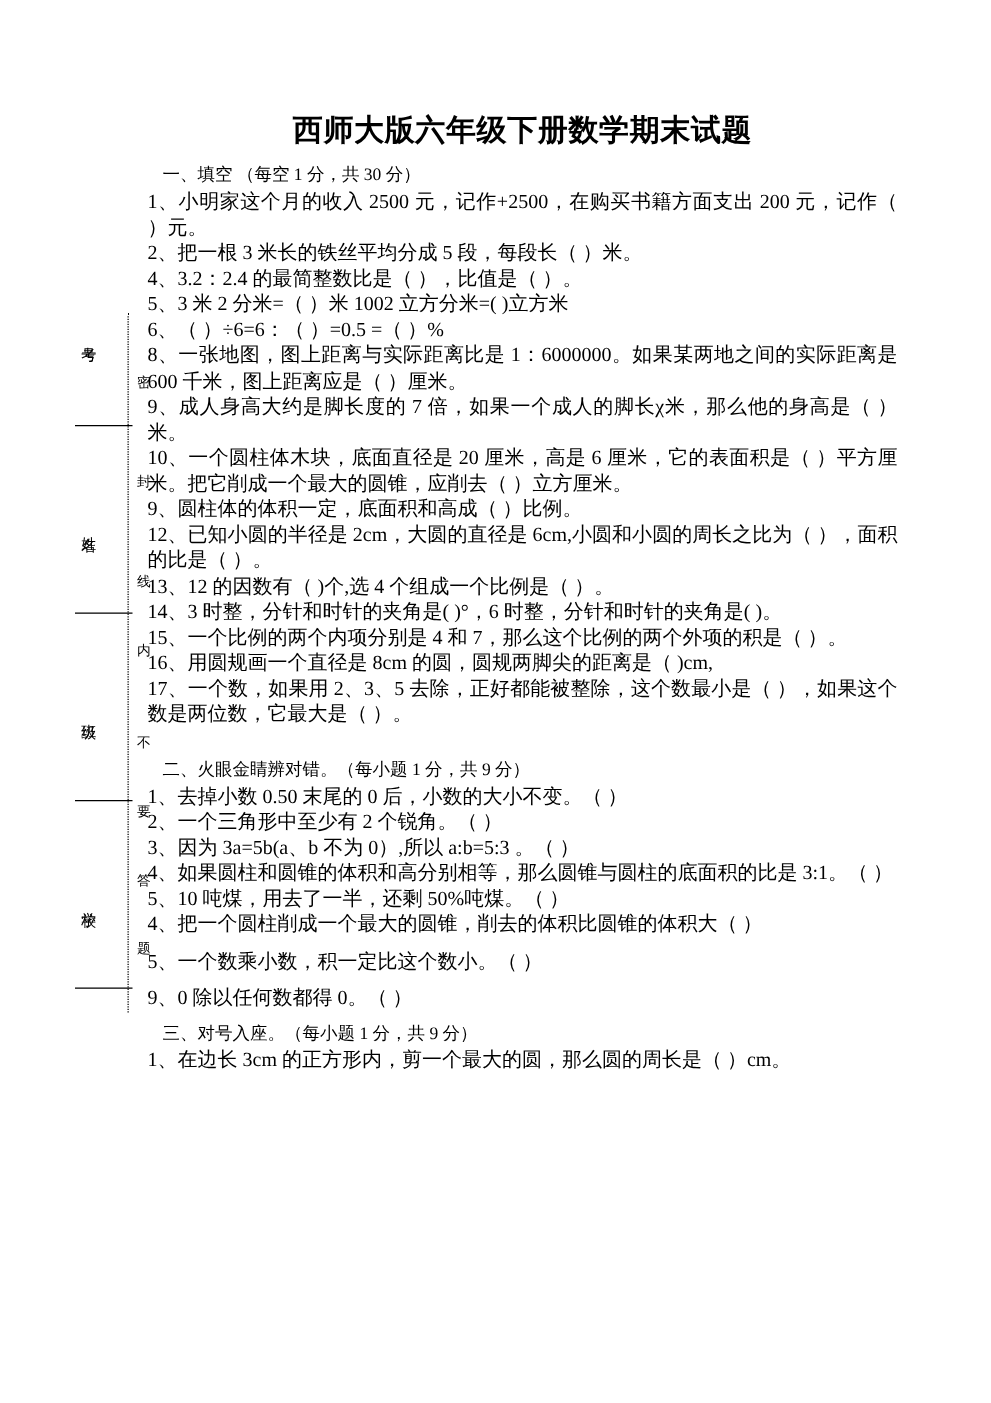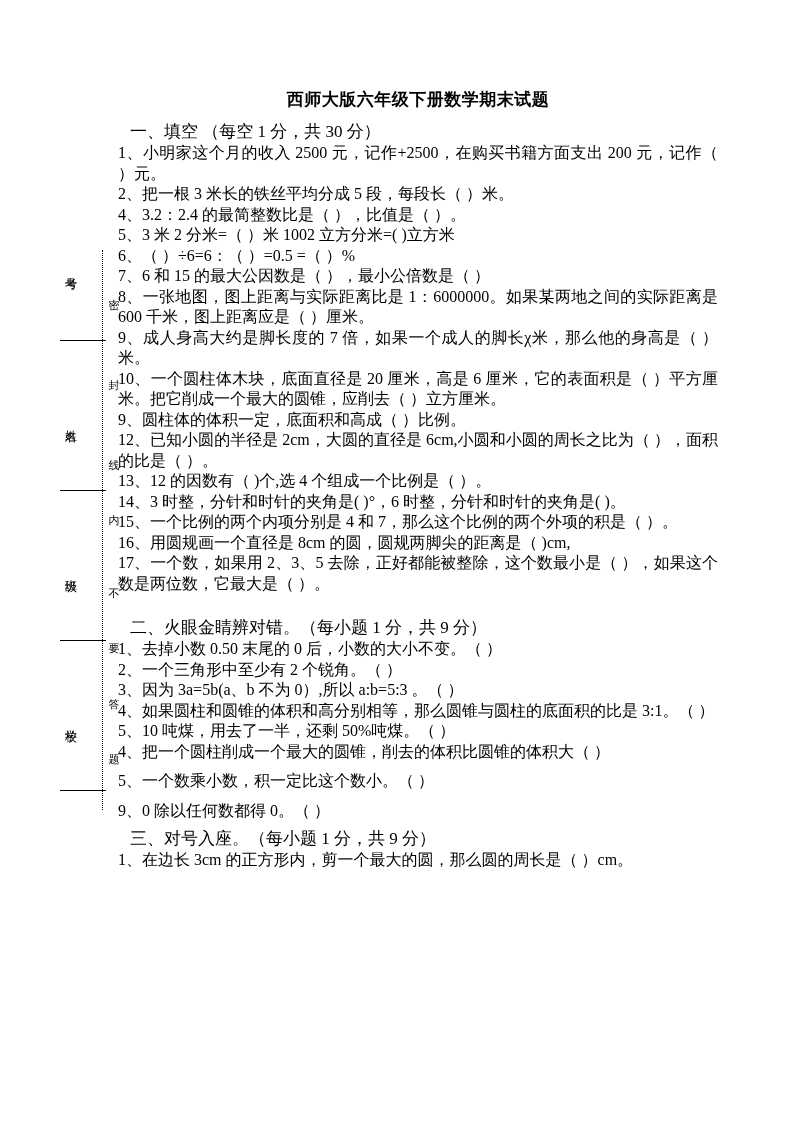--- a/index.html
+++ b/index.html
@@ -64,28 +64,28 @@
 
   
   .sheet {
     position: absolute;
     left: 118px;
     top: 88px;
     width: 600px;
   }
   .doc-title {
     text-align: center;
-    font-size: 17px;
+    font-size: 24px;
     font-weight: bold;
     letter-spacing: 0.5px;
     margin: 0 0 10px 0;
     font-family: "Liberation Serif", "DejaVu Serif", serif;
   }
   .section-head {
-    font-size: 17px;
+    font-size: 14px;
     line-height: 21px;
     margin: 7px 0 1px 0;
     text-indent: 12px;
   }
   .q {
     font-size: 16px;
     line-height: 20.5px;
     margin: 0;
     text-align: justify;
     text-justify: inter-ideograph;
@@ -123,21 +123,20 @@
 
 <div class="sheet">
   <h1 class="doc-title">西师大版六年级下册数学期末试题</h1>
 
   <div class="section-head">一、填空 （每空 1 分，共 30 分）</div>
   <p class="q">1、小明家这个月的收入 2500 元，记作+2500，在购买书籍方面支出 200 元，记作（     ）元。</p>
   <p class="q">2、把一根 3 米长的铁丝平均分成 5 段，每段长（     ）米。</p>
   <p class="q">4、3.2：2.4 的最简整数比是（     ），比值是（     ）。</p>
   <p class="q">5、3 米 2 分米=（     ）米      1002 立方分米=(        )立方米</p>
   <p class="q">6、（     ）÷6=6：（     ）=0.5 =（     ）%</p>
-  <p class="q">7、6 和 15 的最大公因数是（     ），最小公倍数是（        ）</p>
   <p class="q">8、一张地图，图上距离与实际距离比是 1：6000000。如果某两地之间的实际距离是 600 千米，图上距离应是（      ）厘米。</p>
   <p class="q">9、成人身高大约是脚长度的 7 倍，如果一个成人的脚长χ米，那么他的身高是（    ）米。</p>
   <p class="q">10、一个圆柱体木块，底面直径是 20 厘米，高是 6 厘米，它的表面积是（    ）平方厘米。把它削成一个最大的圆锥，应削去（      ）立方厘米。</p>
   <p class="q">9、圆柱体的体积一定，底面积和高成（      ）比例。</p>
   <p class="q">12、已知小圆的半径是 2cm，大圆的直径是 6cm,小圆和小圆的周长之比为（        ），面积的比是（        ）。</p>
   <p class="q">13、12 的因数有（       )个,选 4 个组成一个比例是（                   ）。</p>
   <p class="q">14、3 时整，分针和时针的夹角是(        )°，6 时整，分针和时针的夹角是(          )。</p>
   <p class="q">15、一个比例的两个内项分别是 4 和 7，那么这个比例的两个外项的积是（      ）。</p>
   <p class="q">16、用圆规画一个直径是 8cm 的圆，圆规两脚尖的距离是（          )cm,</p>
   <p class="q">17、一个数，如果用 2、3、5 去除，正好都能被整除，这个数最小是（      ），如果这个数是两位数，它最大是（          ）。</p>

